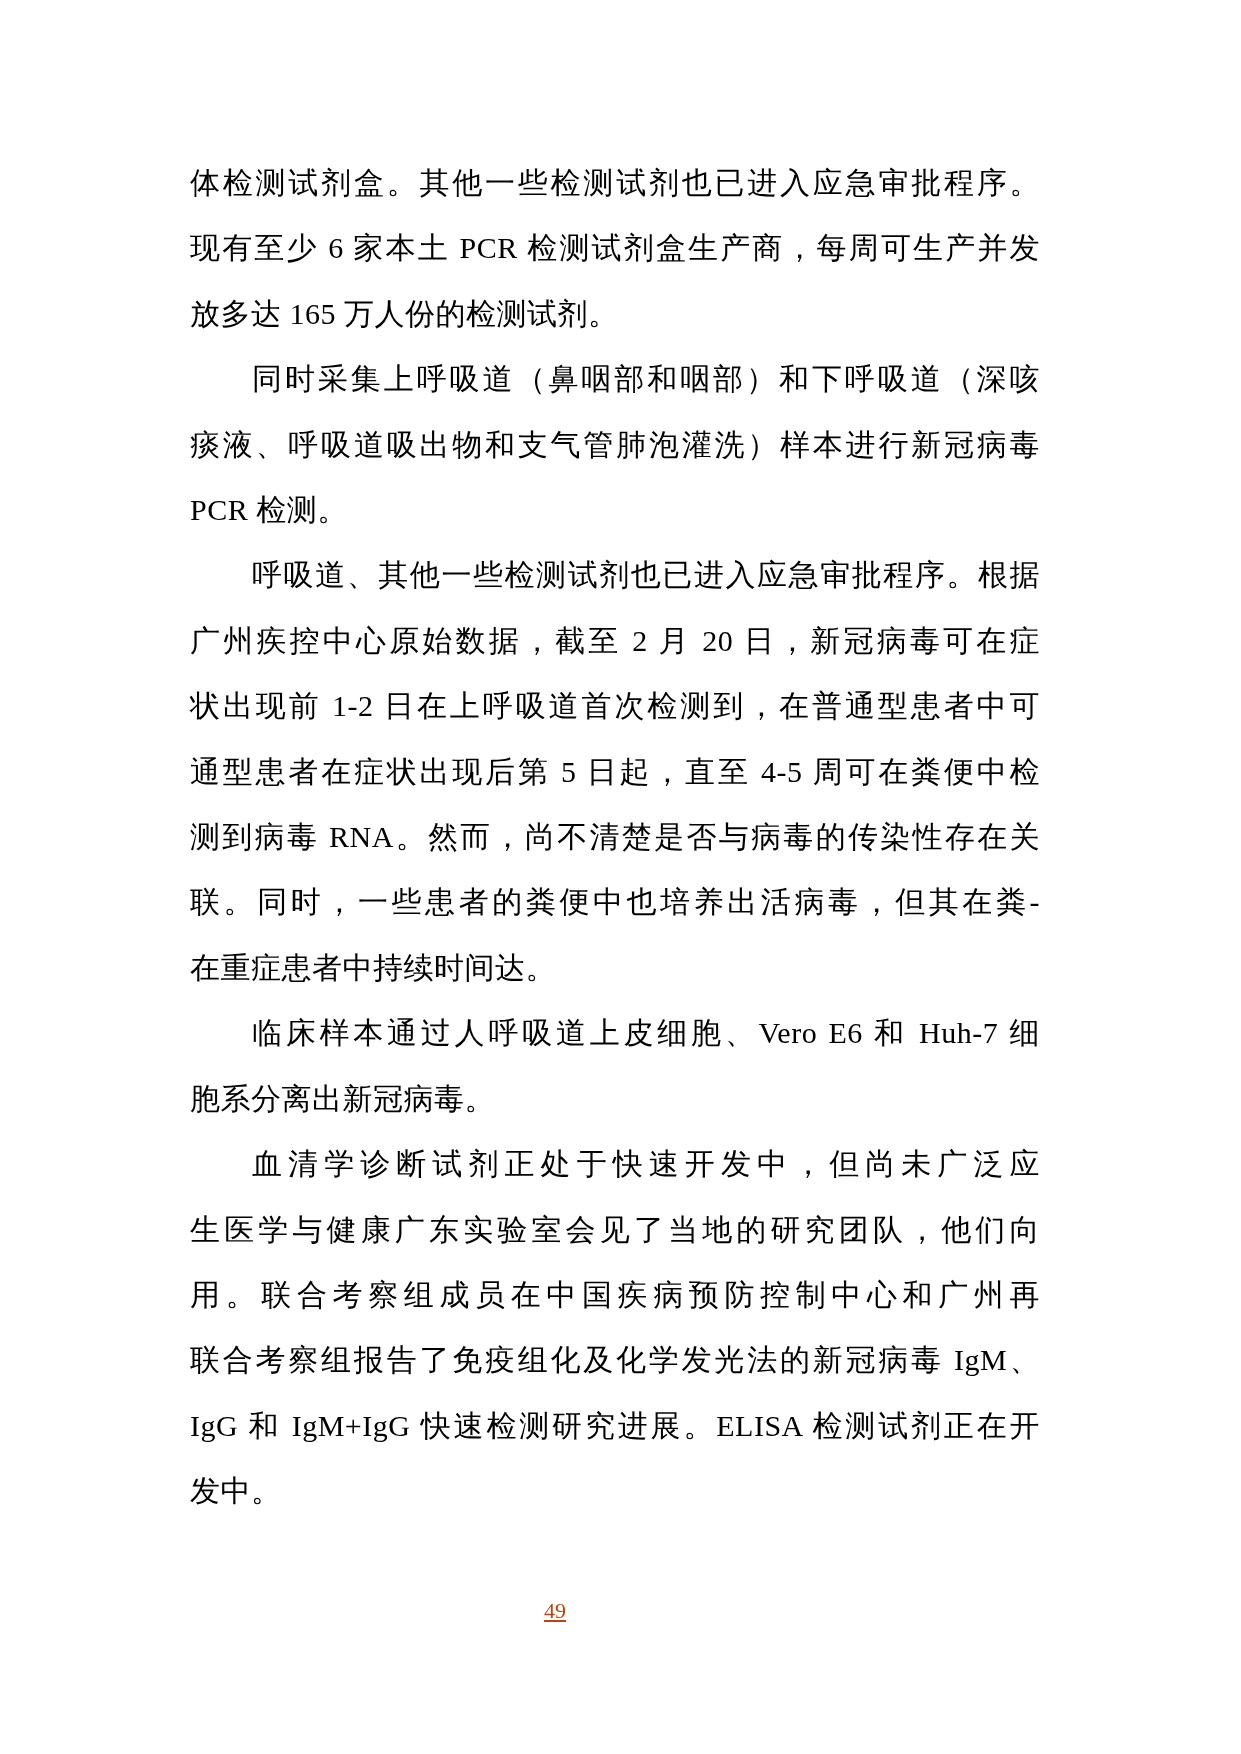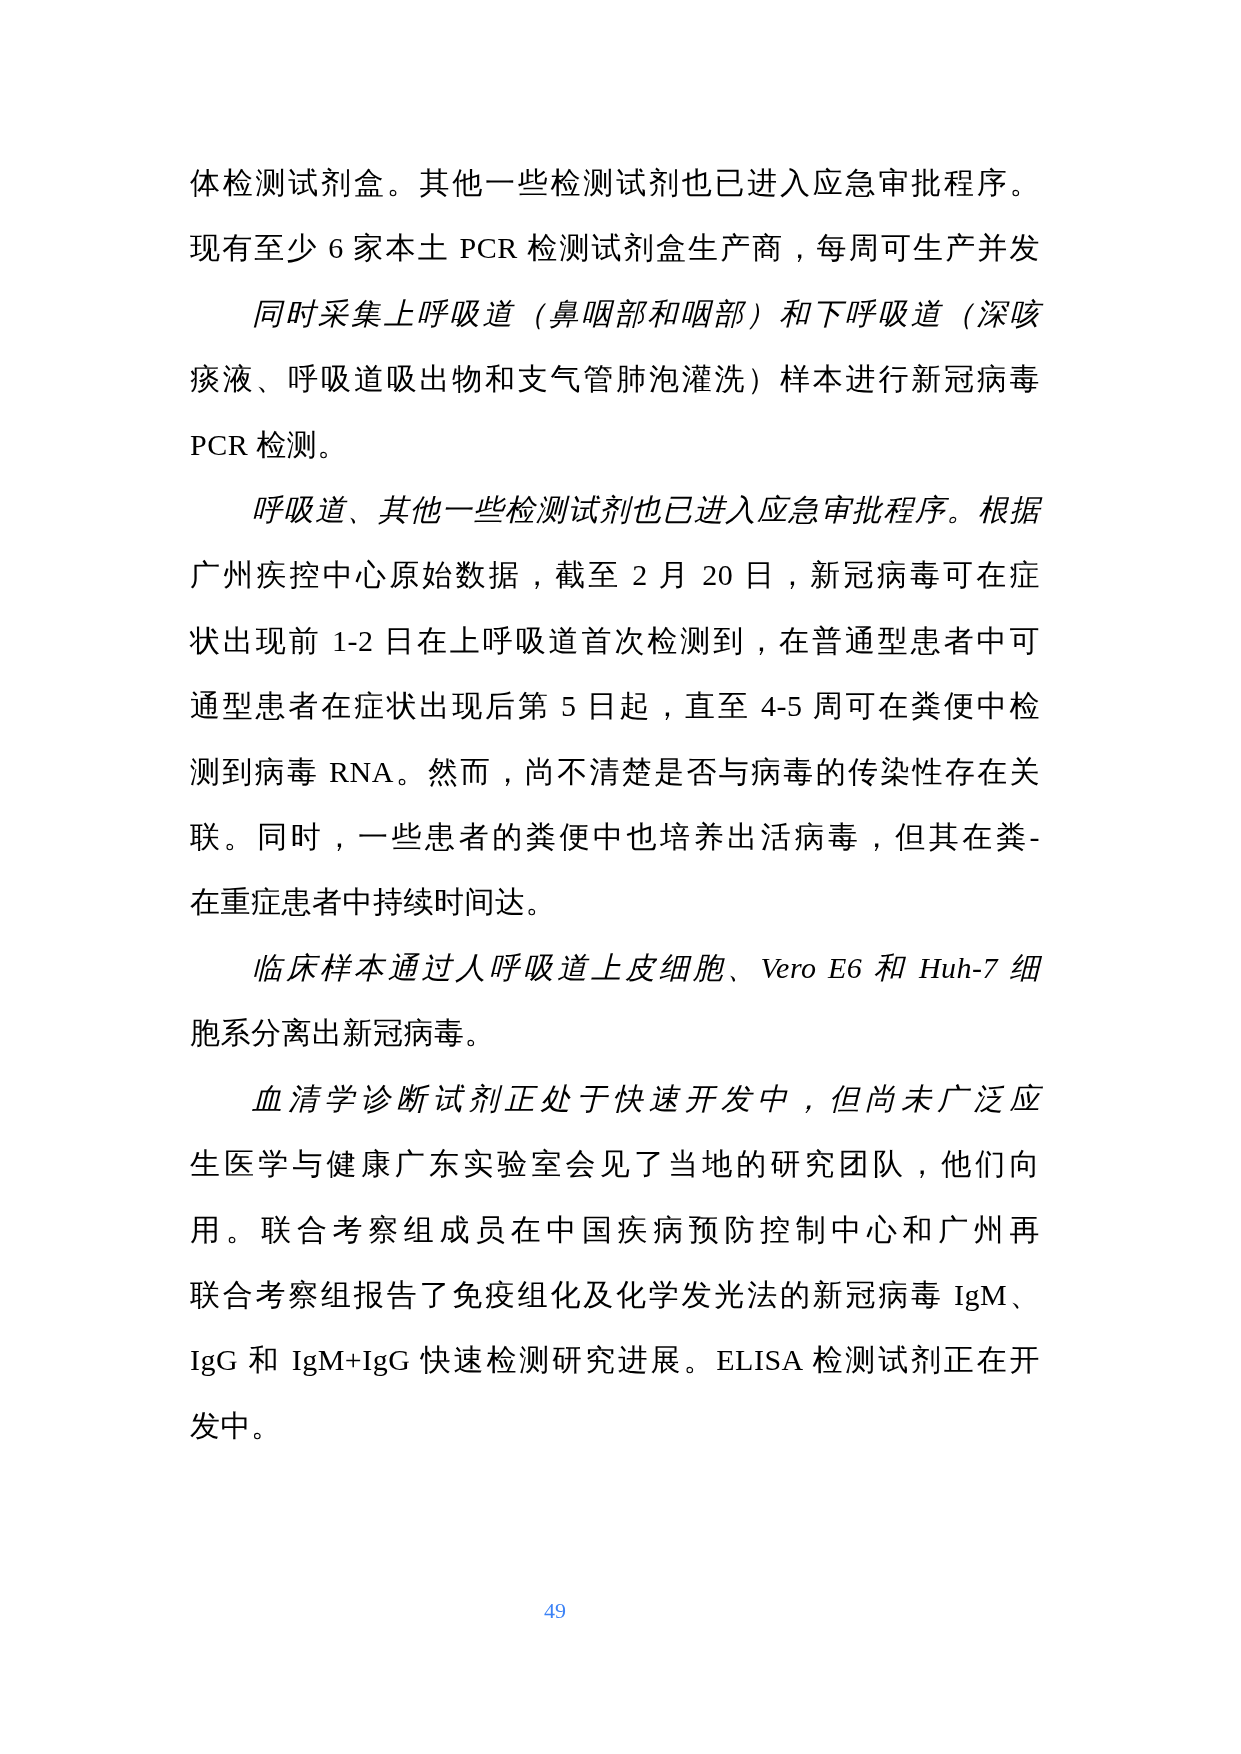--- a/index.html
+++ b/index.html
@@ -29,46 +29,47 @@
   .text-line {
     font-size: 30px;
     line-height: 65.4px;
     text-align: justify;
     text-align-last: justify;
     white-space: normal;
     letter-spacing: 0.5px;
   }
   .line-indent {
     text-indent: 62px;
-    font-style: italic;
   }
   .line-last {
     text-align-last: left;
   }
   .footer {
     position: absolute;
     left: 0;
     top: 1596px;
     width: 100%;
     text-align: center;
   }
   .page-number {
     font-size: 22px;
     line-height: 30px;
-    color: #3b82f6;
+    color: #c2410c;
+    text-decoration: underline;
   }
 </style>
 </head>
 <body>
 
 <div class="page">
   <main class="body" id="page-body">
       <div class="paragraph">
         <div class="text-line">体检测试剂盒。其他一些检测试剂也已进入应急审批程序。</div>
         <div class="text-line">现有至少 6 家本土 PCR 检测试剂盒生产商，每周可生产并发</div>
+        <div class="text-line line-last">放多达 165 万人份的检测试剂。</div>
       </div>
       <div class="paragraph">
         <div class="text-line line-indent">同时采集上呼吸道（鼻咽部和咽部）和下呼吸道（深咳</div>
         <div class="text-line">痰液、呼吸道吸出物和支气管肺泡灌洗）样本进行新冠病毒</div>
         <div class="text-line line-last">PCR 检测。</div>
       </div>
       <div class="paragraph">
         <div class="text-line line-indent">呼吸道、其他一些检测试剂也已进入应急审批程序。根据</div>
         <div class="text-line">广州疾控中心原始数据，截至 2 月 20 日，新冠病毒可在症</div>
         <div class="text-line">状出现前 1-2 日在上呼吸道首次检测到，在普通型患者中可</div>

